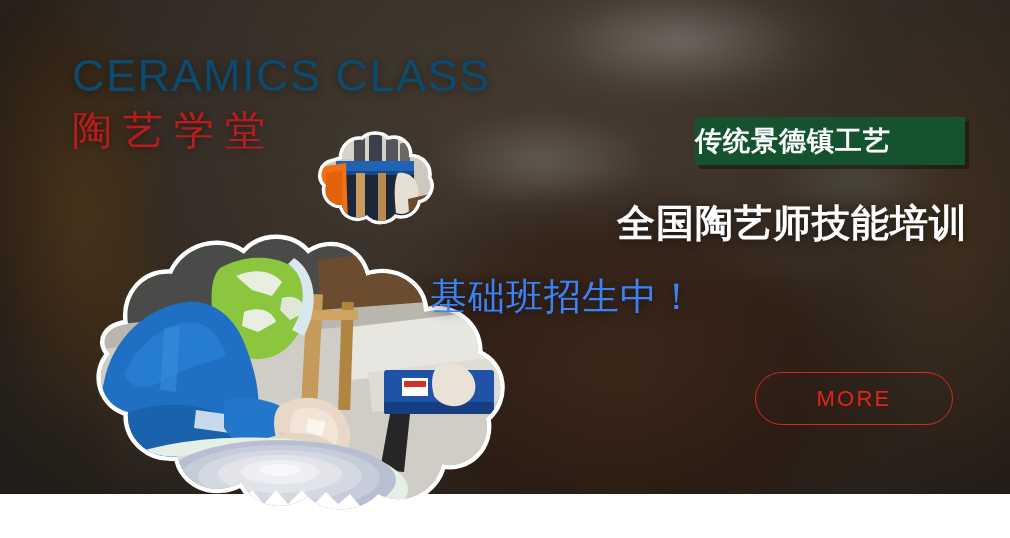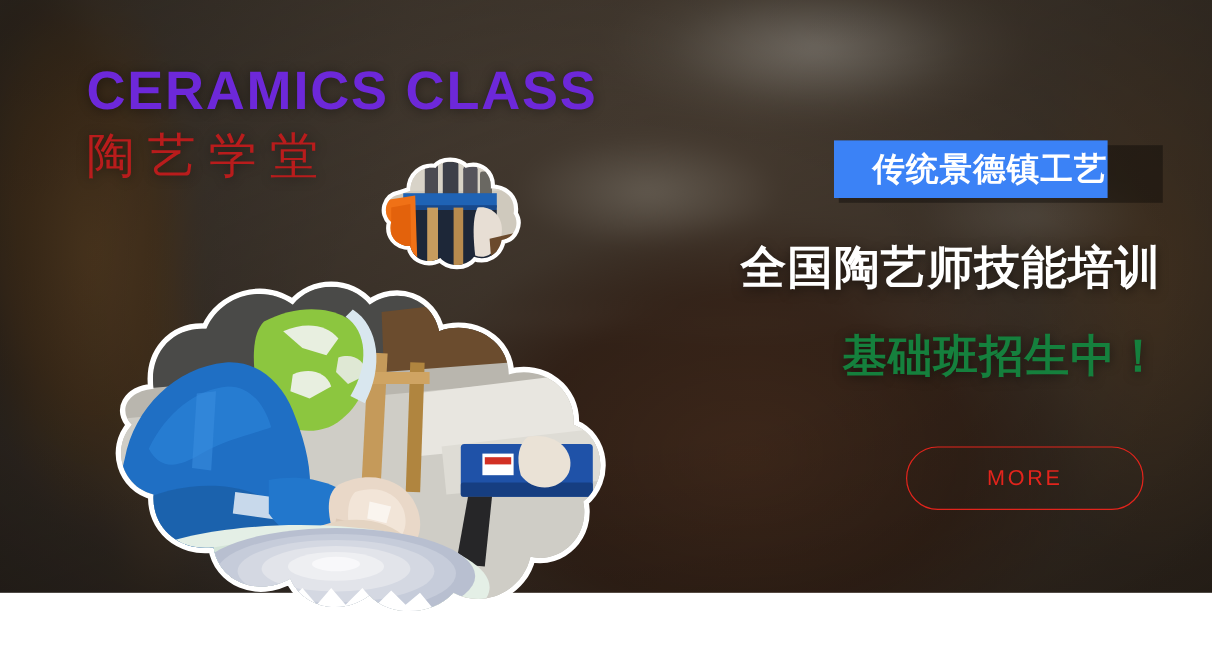--- a/index.html
+++ b/index.html
@@ -60,21 +60,21 @@
   .white-strip{
     position:absolute; left:0; top:494px; width:1010px; height:44px;
     background:#ffffff;
   }
 
   
   .title-block{
     position:absolute; left:72px; top:52px; width:470px;
   }
   .title-en{
-    font-size:45px; font-weight:bold; color:#6d28d9;
+    font-size:45px; font-weight:normal; color:#0c4a6e;
     letter-spacing:1.5px; line-height:1.05;
     white-space:nowrap;
     text-shadow:0 1px 10px rgba(0,0,0,.42);
   }
   .title-cn{
     margin-top:9px;
     font-size:40px; font-weight:300; color:#b91c1c;
     letter-spacing:11px; line-height:1.1;
     white-space:nowrap;
     text-shadow:0 1px 10px rgba(0,0,0,.42);
@@ -86,57 +86,57 @@
 
   .cloud-small{ left:312px; top:133px; width:122px; height:92px; }
   .cloud-big{   left:68px;  top:232px; width:440px; height:282px; }
 
   
   .badge-shadow{
     position:absolute; left:699px; top:121px; width:270px; height:48px;
     background:rgba(0,0,0,.35);
   }
   .badge{
-    position:absolute; left:695px; top:117px; width:228px; height:48px;
-    background:#3b82f6;
-    display:flex; align-items:center; justify-content:flex-end;
+    position:absolute; left:695px; top:117px; width:270px; height:48px;
+    background:#14532d;
+    display:flex; align-items:center; justify-content:flex-start;
   }
   .badge span{
     font-size:27px; font-weight:bold; color:#ffffff;
     letter-spacing:1px; white-space:nowrap;
   }
 
   
   .headline-1{
     position:absolute; left:430px; top:198px; width:538px;
     text-align:right;
     font-size:38px; font-weight:bold; color:#ffffff;
     letter-spacing:1px; white-space:nowrap;
     text-shadow:0 2px 9px rgba(0,0,0,.5);
     font-family:Liberation Serif, serif;
   }
   .headline-2{
     position:absolute; left:430px; top:272px; width:538px;
-    text-align:right;
-    font-size:37px; font-weight:700; color:#15803d;
+    text-align:left;
+    font-size:37px; font-weight:400; color:#3b82f6;
     letter-spacing:1px; white-space:nowrap;
     text-shadow:0 2px 9px rgba(0,0,0,.5);
   }
 
   
   .more-btn{
     position:absolute; left:755px; top:372px; width:198px; height:53px;
     border:1.6px solid #e3241c;
     border-radius:27px;
     background:transparent;
     display:flex; align-items:center; justify-content:center;
     cursor:pointer;
   }
   .more-btn span{
-    font-size:18px; font-weight:normal; color:#e3241c;
+    font-size:22px; font-weight:normal; color:#e3241c;
     letter-spacing:2.2px;
   }
 </style>
 </head>
 <body>
 
 <div id="banner">
 
   <div class="bg-wrap">
     <div class="bg-photo"></div>

